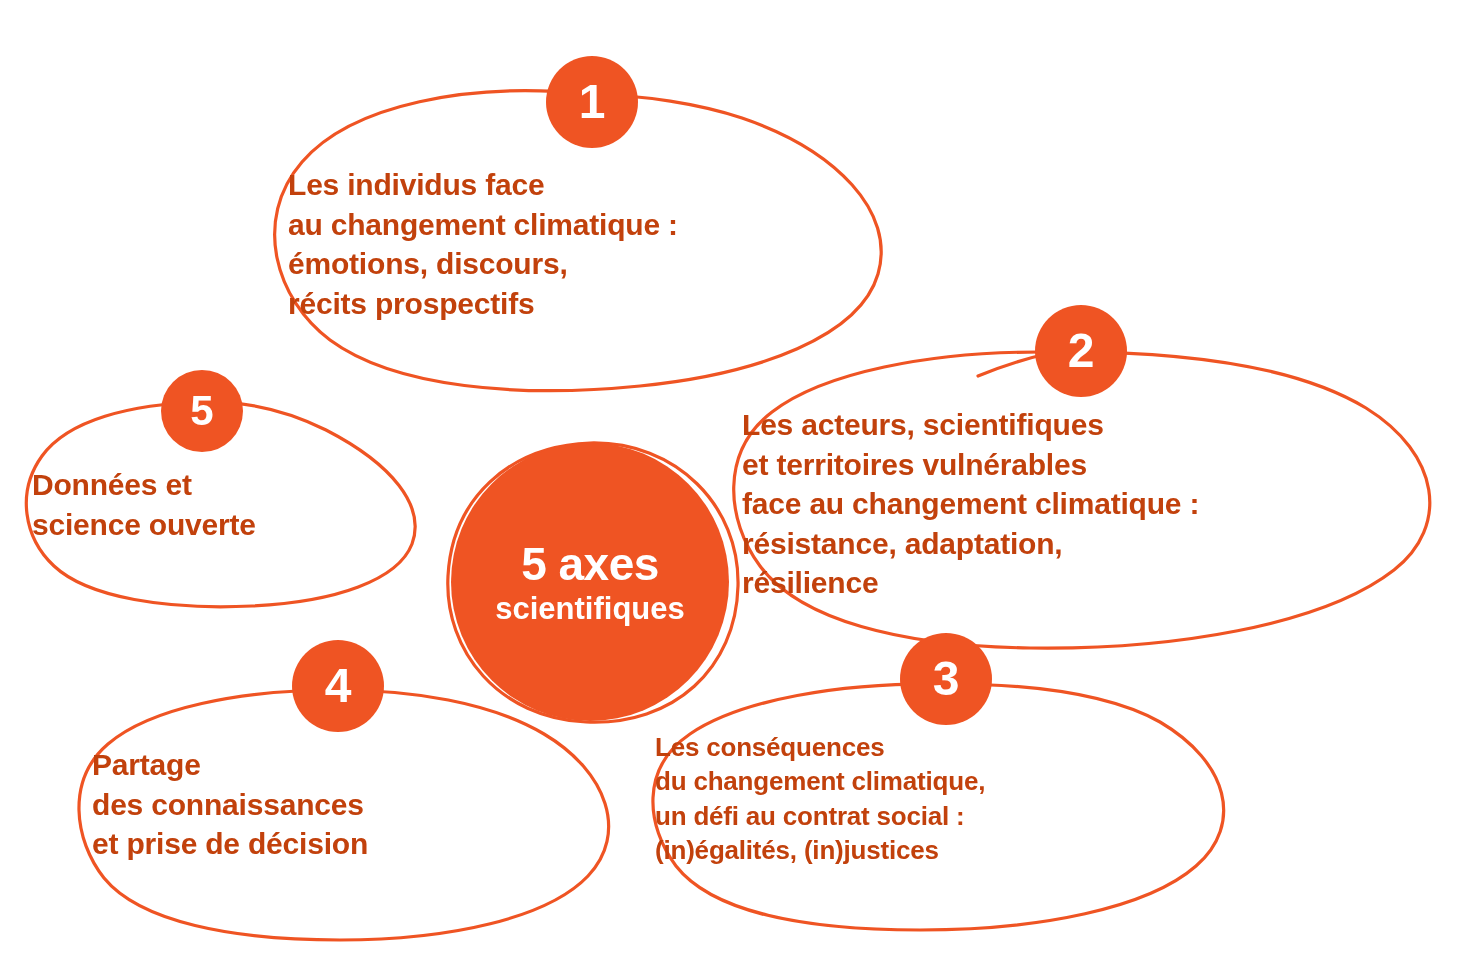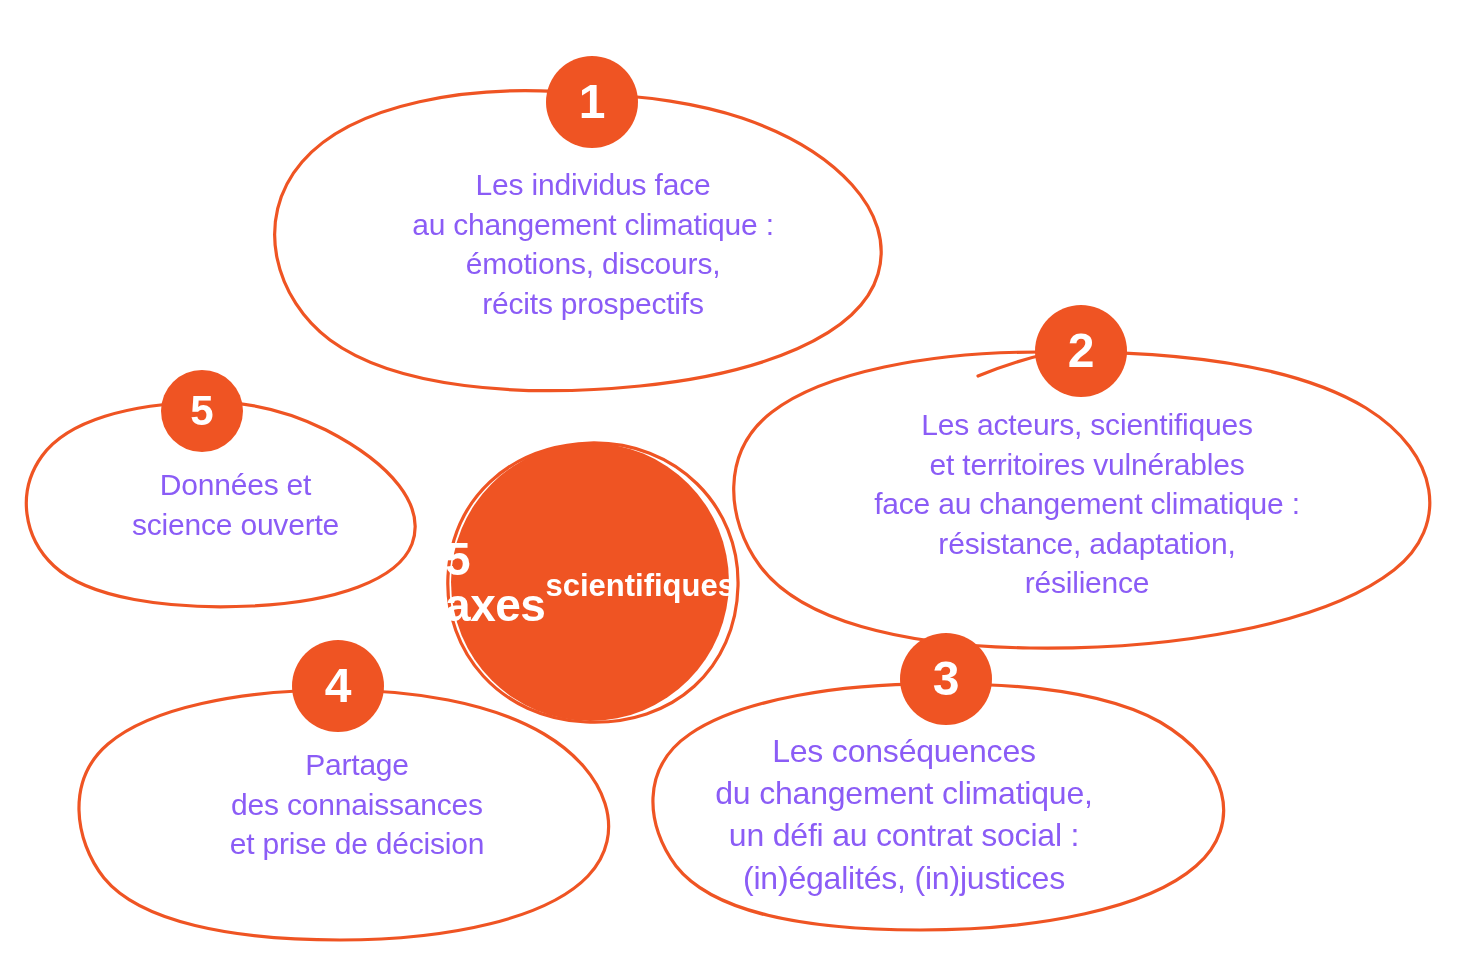--- a/index.html
+++ b/index.html
@@ -16,23 +16,23 @@
     color: #1f2430;
   }
 
   #diagram {
     position: absolute;
     inset: 0;
   }
 
   .bubble-text {
     position: absolute;
-    text-align: center;
-    font-weight: normal;
-    color: #8b5cf6;
+    text-align: left;
+    font-weight: bold;
+    color: #c2410c;
     line-height: 1.32;
     white-space: pre-line;
     letter-spacing: -0.2px;
   }
 
   
   .badge {
     position: absolute;
     border-radius: 50%;
     background: #ef5423;
@@ -47,44 +47,44 @@
   
   #center-disc {
     position: absolute;
     left: 451px;
     top: 443px;
     width: 278px;
     height: 278px;
     border-radius: 50%;
     background: #ef5423;
     display: flex;
-    flex-direction: row;
+    flex-direction: column;
     align-items: center;
     justify-content: center;
     color: #ffffff;
   }
   #center-disc .center-title {
     font-size: 46px;
     font-weight: bold;
     letter-spacing: -0.5px;
     line-height: 1;
   }
   #center-disc .center-sub {
     font-size: 31px;
     font-weight: bold;
     margin-top: 6px;
     line-height: 1;
   }
 
   
   #axis1-text { left: 288px; top: 165px; width: 610px; font-size: 30px; }
   #axis2-text { left: 742px; top: 405px; width: 690px; font-size: 30px; }
-  #axis3-text { left: 619px; top: 730px; width: 570px; font-size: 32px; }
+  #axis3-text { left: 655px; top: 730px; width: 570px; font-size: 26px; }
   #axis4-text { left: 92px; top: 745px; width: 530px; font-size: 30px; }
-  #axis5-text { left: 48px; top: 465px; width: 375px; font-size: 30px; }
+  #axis5-text { left: 32px; top: 465px; width: 375px; font-size: 30px; }
 
   #badge1 { left: 546px; top: 56px;  width: 92px; height: 92px; font-size: 48px; }
   #badge2 { left: 1035px; top: 305px; width: 92px; height: 92px; font-size: 48px; }
   #badge3 { left: 900px; top: 633px; width: 92px; height: 92px; font-size: 48px; }
   #badge4 { left: 292px; top: 640px; width: 92px; height: 92px; font-size: 48px; }
   #badge5 { left: 161px; top: 370px; width: 82px; height: 82px; font-size: 42px; }
 </style>
 </head>
 <body>
 

